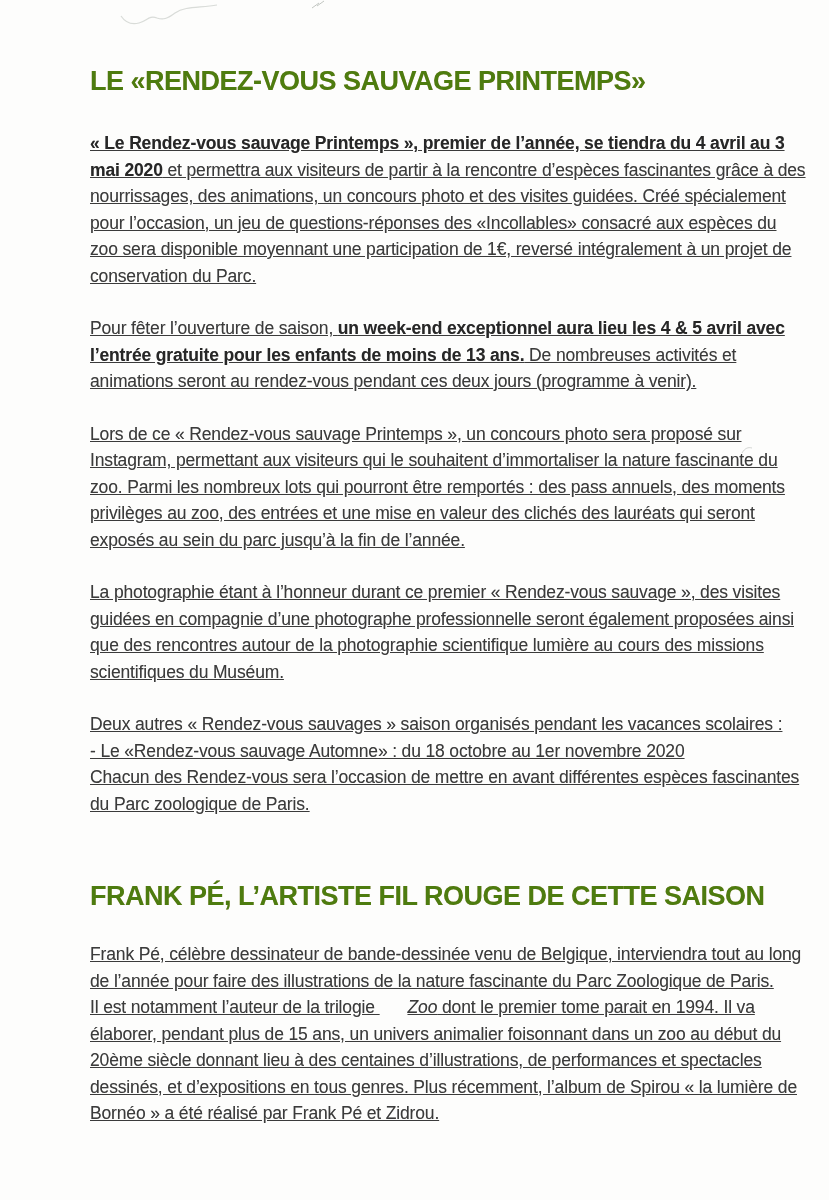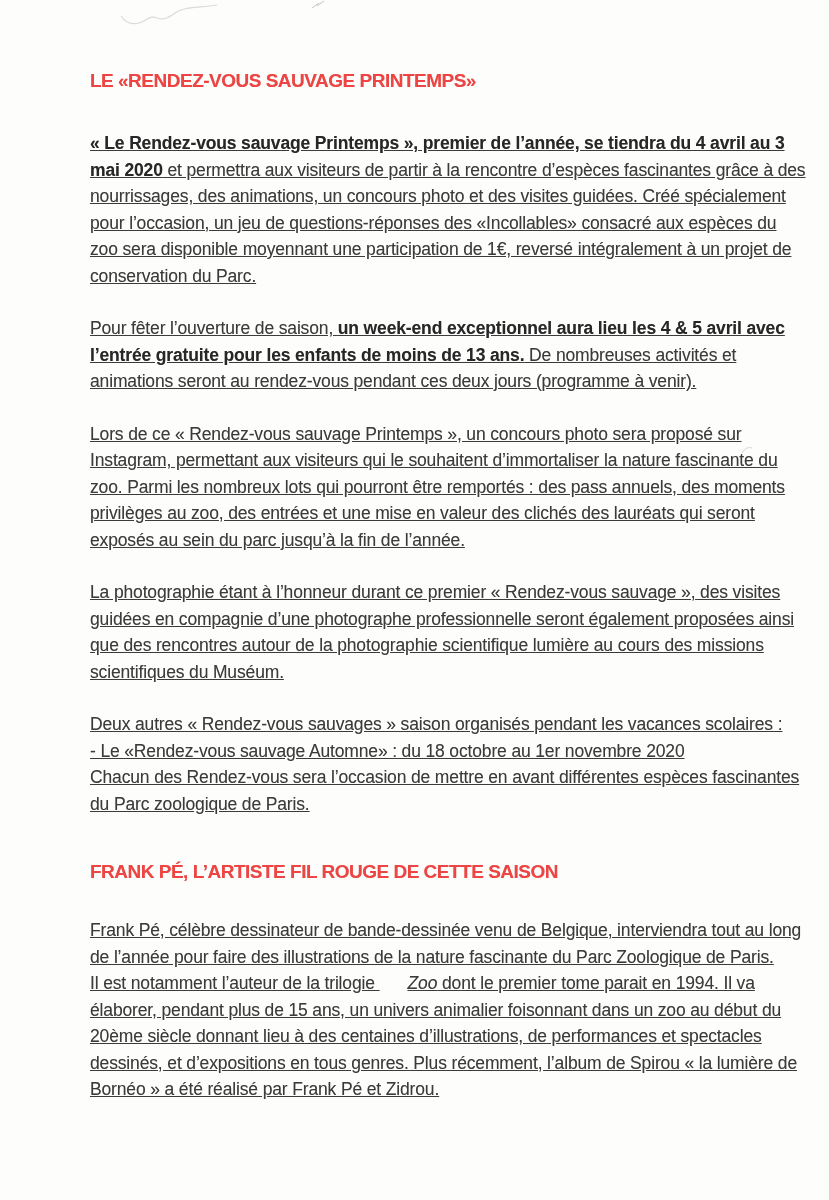--- a/index.html
+++ b/index.html
@@ -11,29 +11,29 @@
     position: relative;
     background: #fdfdfc;
     font-family: "Liberation Sans", sans-serif;
   }
   .scan-artifact { position: absolute; pointer-events: none; }
   .content {
     padding: 62px 22px 0 90px;
     width: 829px;
   }
   h1, h2 {
-    color: #ef4444;
+    color: #4d7c0f;
     font-weight: bold;
-    font-size: 19px;
+    font-size: 27px;
     line-height: 38px;
     letter-spacing: -0.5px;
     text-shadow: 0 0 0.6px rgba(192,118,90,0.55);
   }
   .h-line { display: block; white-space: nowrap; }
-  h2 { margin-top: 36px; white-space: nowrap; }
+  h2 { margin-top: 60px; white-space: nowrap; }
   .para {
     margin-top: 26px;
     font-size: 17.5px;
     line-height: 26.5px;
     letter-spacing: -0.15px;
     color: #3b3b3b;
     text-shadow: 0 0 0.4px rgba(59,59,59,0.35);
     text-decoration: underline;
   }
   .para.first { margin-top: 30px; }

